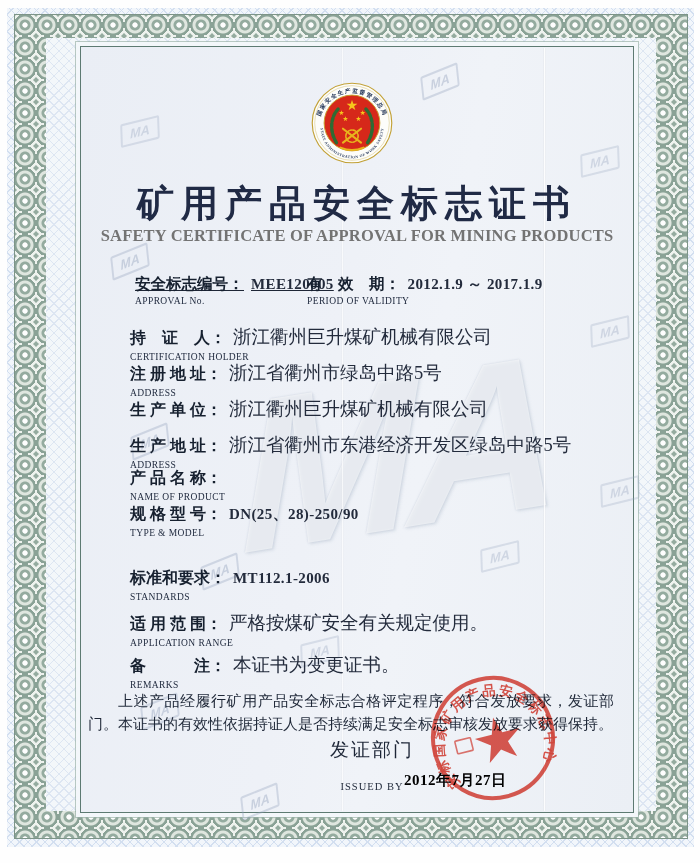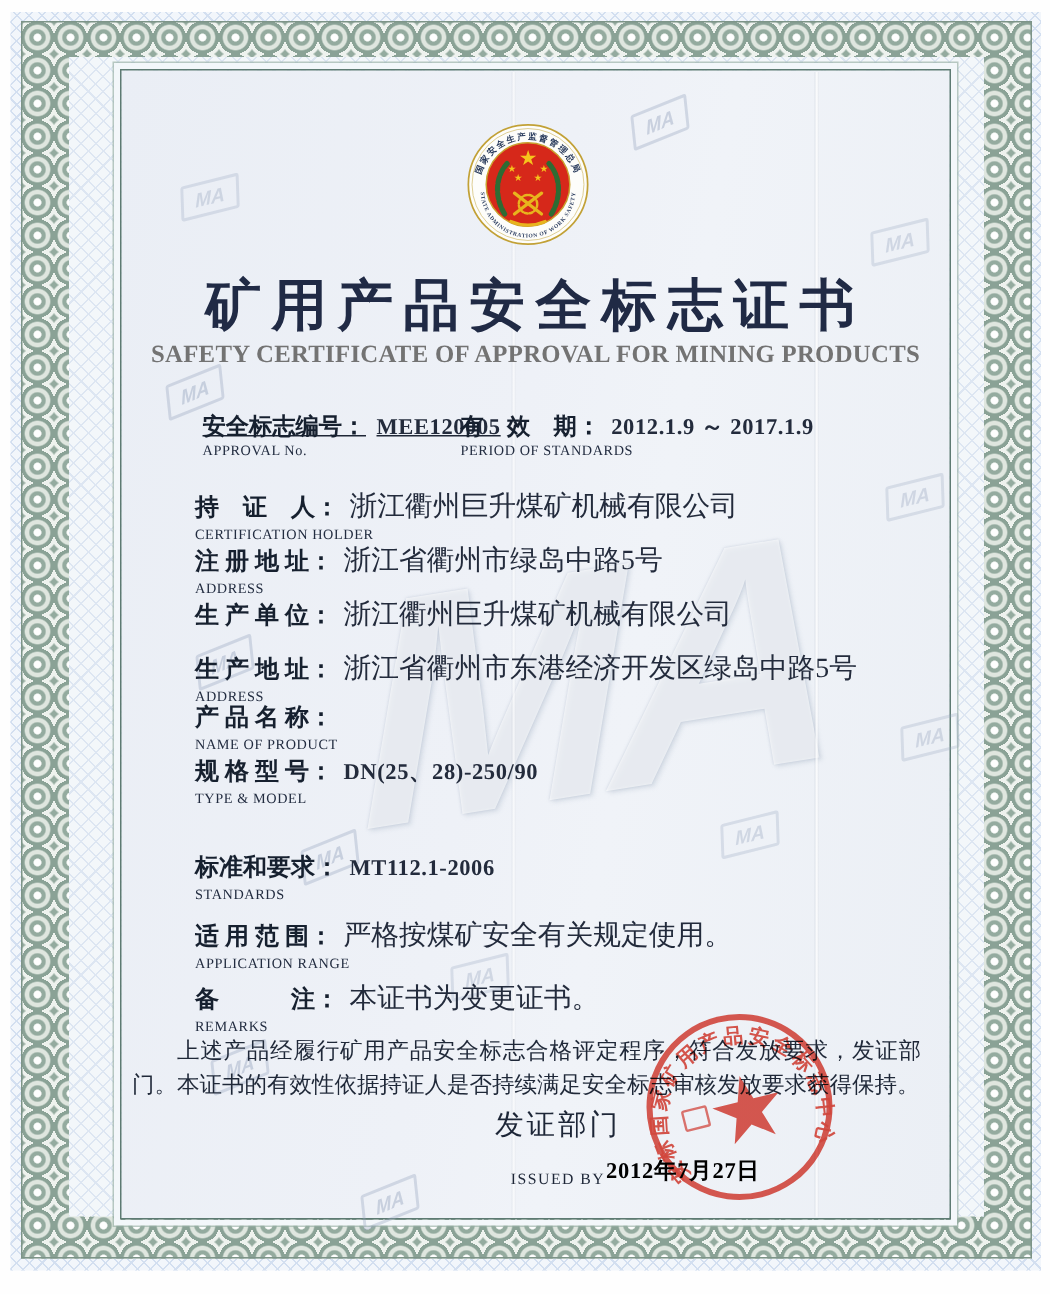--- a/index.html
+++ b/index.html
@@ -144,21 +144,21 @@
   <div class="tx subtitle">SAFETY CERTIFICATE OF APPROVAL FOR MINING PRODUCTS</div>
 
   <div class="tx row1">
     <span class="grp g1">
       <span class="cnlabel" style="font-size:15.5px">安全标志编号</span><span class="colon">：</span><span class="value latin">MEE120005</span>
     </span>
     <span class="grp g2">
       <span class="cnlabel" style="font-size:15.5px">有　效　期</span><span class="colon">：</span><span class="value latin">2012.1.9 ～ 2017.1.9</span>
     </span>
     <span class="enlabel en1">APPROVAL No.</span>
-    <span class="enlabel en2">PERIOD OF STANDARDS</span>
+    <span class="enlabel en2">PERIOD OF VALIDITY</span>
   </div>
 
   <div class="tx fields">
     <div class="frow">
       <div class="line">
           <span class="cnlabel">持　证　人</span>
           <span class="colon">：</span>
           <span class="value">浙江衢州巨升煤矿机械有限公司</span>
         </div>
       <span class="enlabel">CERTIFICATION HOLDER</span>

